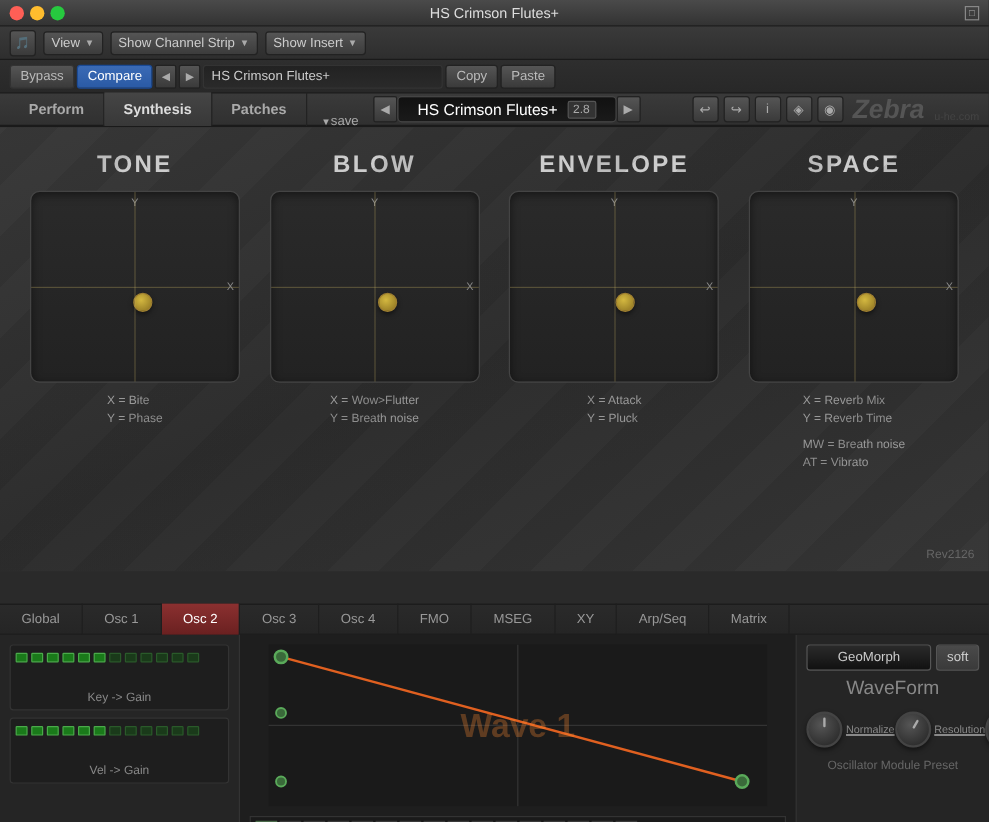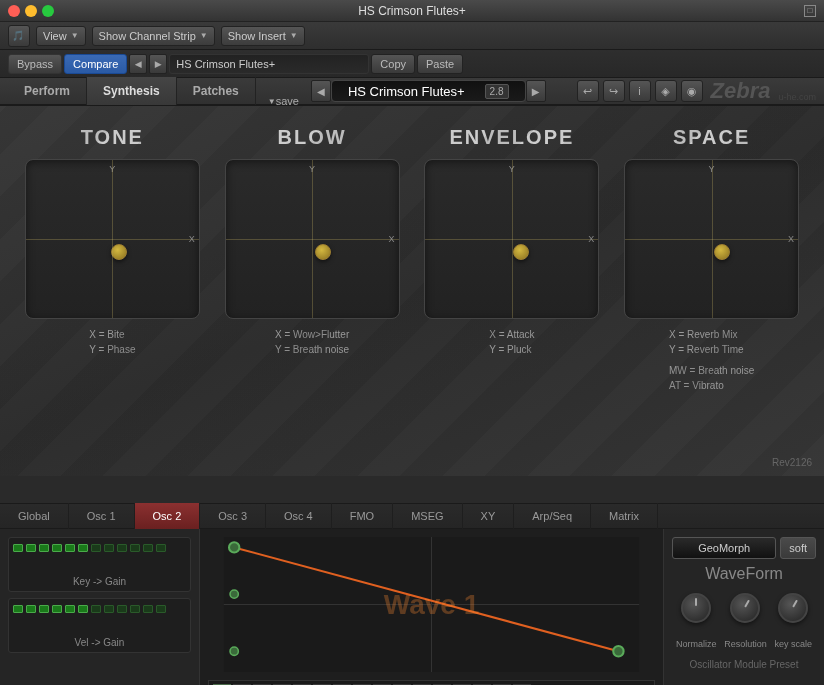--- a/index.html
+++ b/index.html
@@ -206,21 +206,21 @@
       font-size: 13px;
       min-width: 180px;
     }
     .preset-num {
       background: #333;
       border: 1px solid #555;
       border-radius: 2px;
       padding: 1px 4px;
       color: #aaa;
       font-size: 10px;
-      margin-left: 20px;
+      margin-left: 8px;
     }
     .nav-icons-right {
       display: flex;
       gap: 4px;
       margin-left: auto;
       margin-right: 8px;
       align-items: center;
     }
     .nav-icon-btn {
       width: 22px; height: 22px;
@@ -510,23 +510,23 @@
       color: #888;
     }
     .knob-row {
       display: flex;
       justify-content: space-around;
       align-items: flex-end;
       padding: 4px 0;
     }
     .knob-col {
       display: flex;
-      flex-direction: column;
       align-items: center;
-      gap: 16px;
+      gap: 3px;
+      text-decoration: underline;
     }
     .knob {
       width: 30px; height: 30px;
       border-radius: 50%;
       background: radial-gradient(circle at 40% 35%, #555, #222);
       border: 2px solid #444;
       box-shadow: 0 2px 4px rgba(0,0,0,0.5);
       position: relative;
       cursor: pointer;
     }

